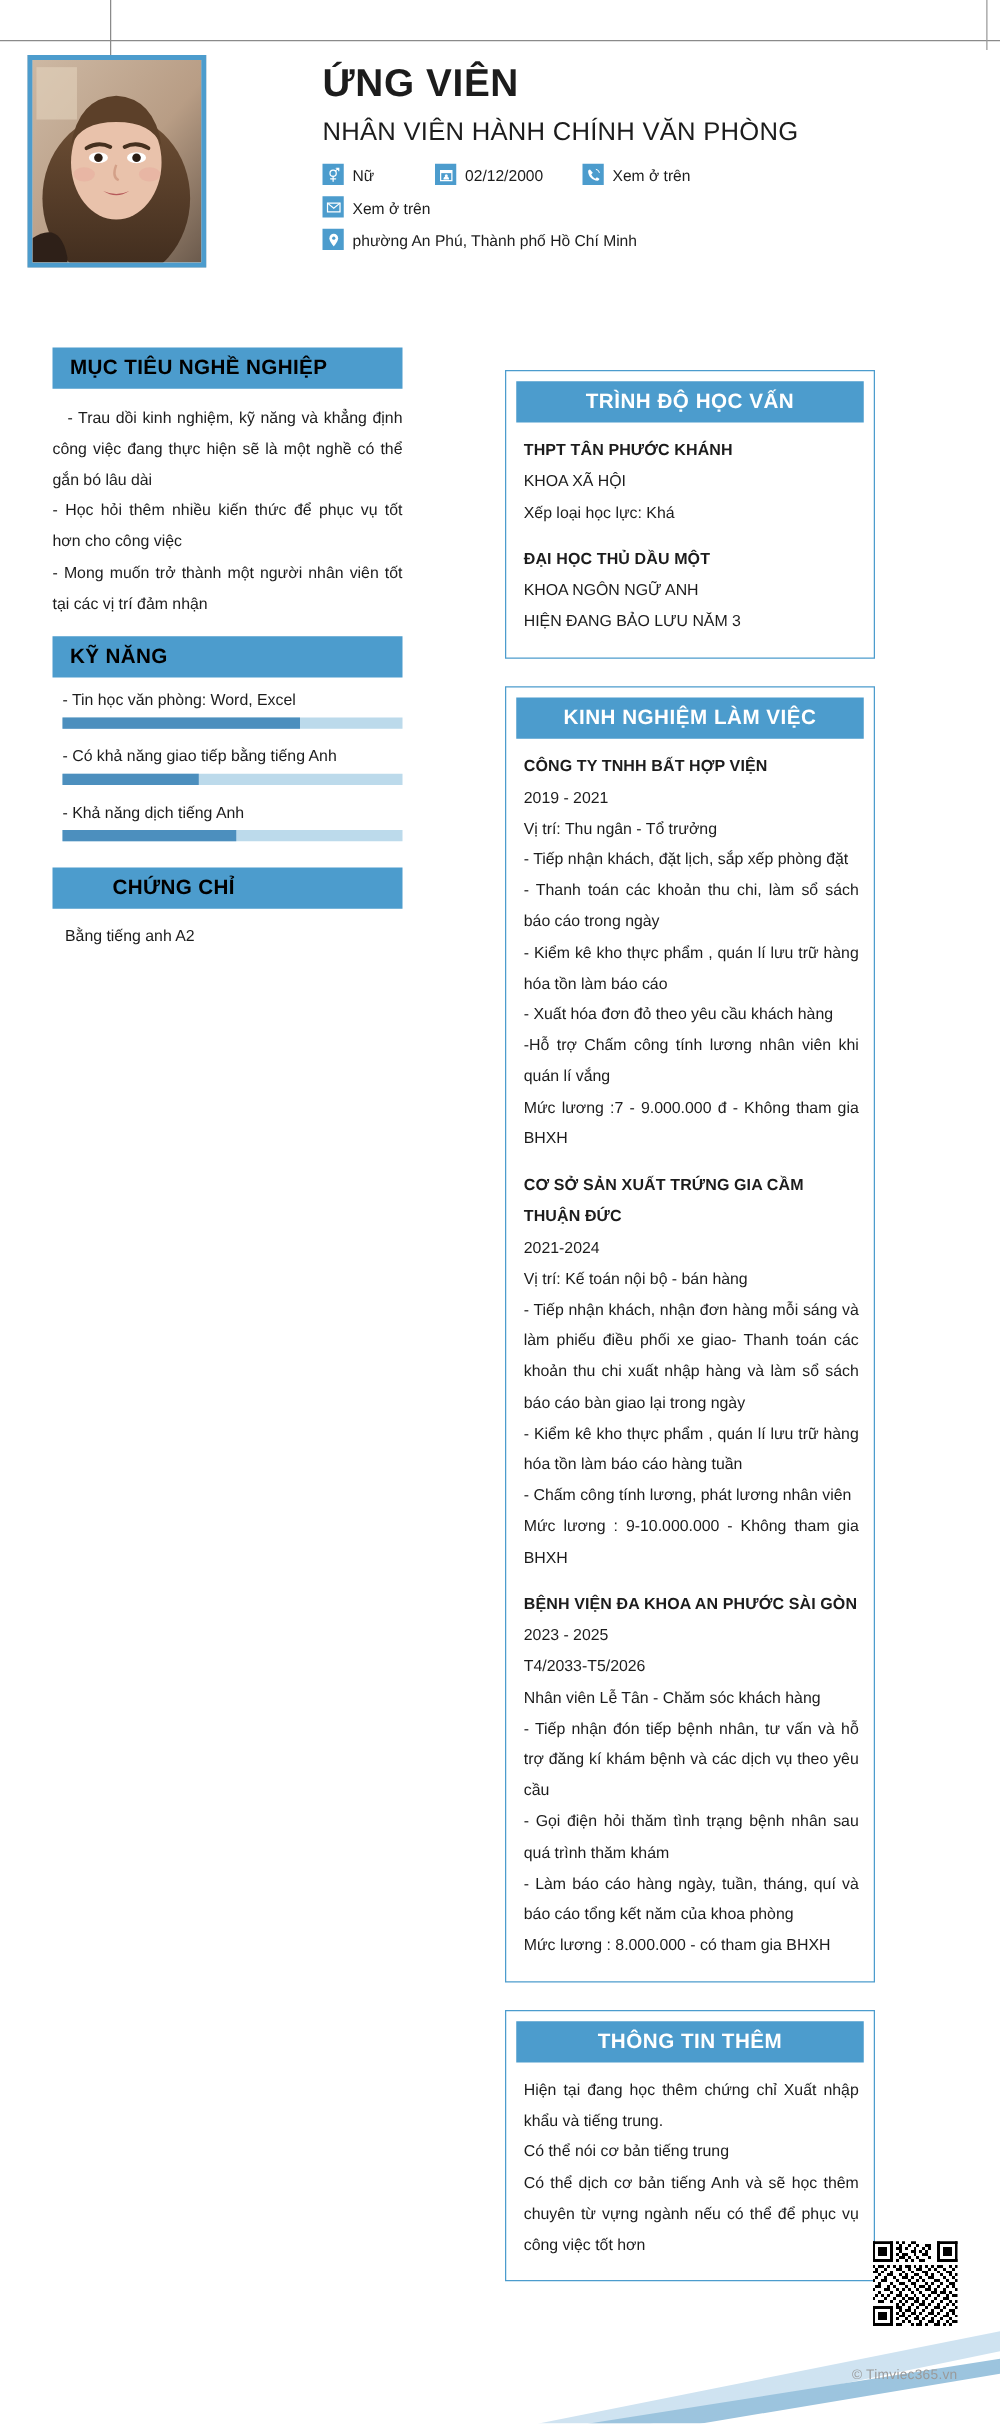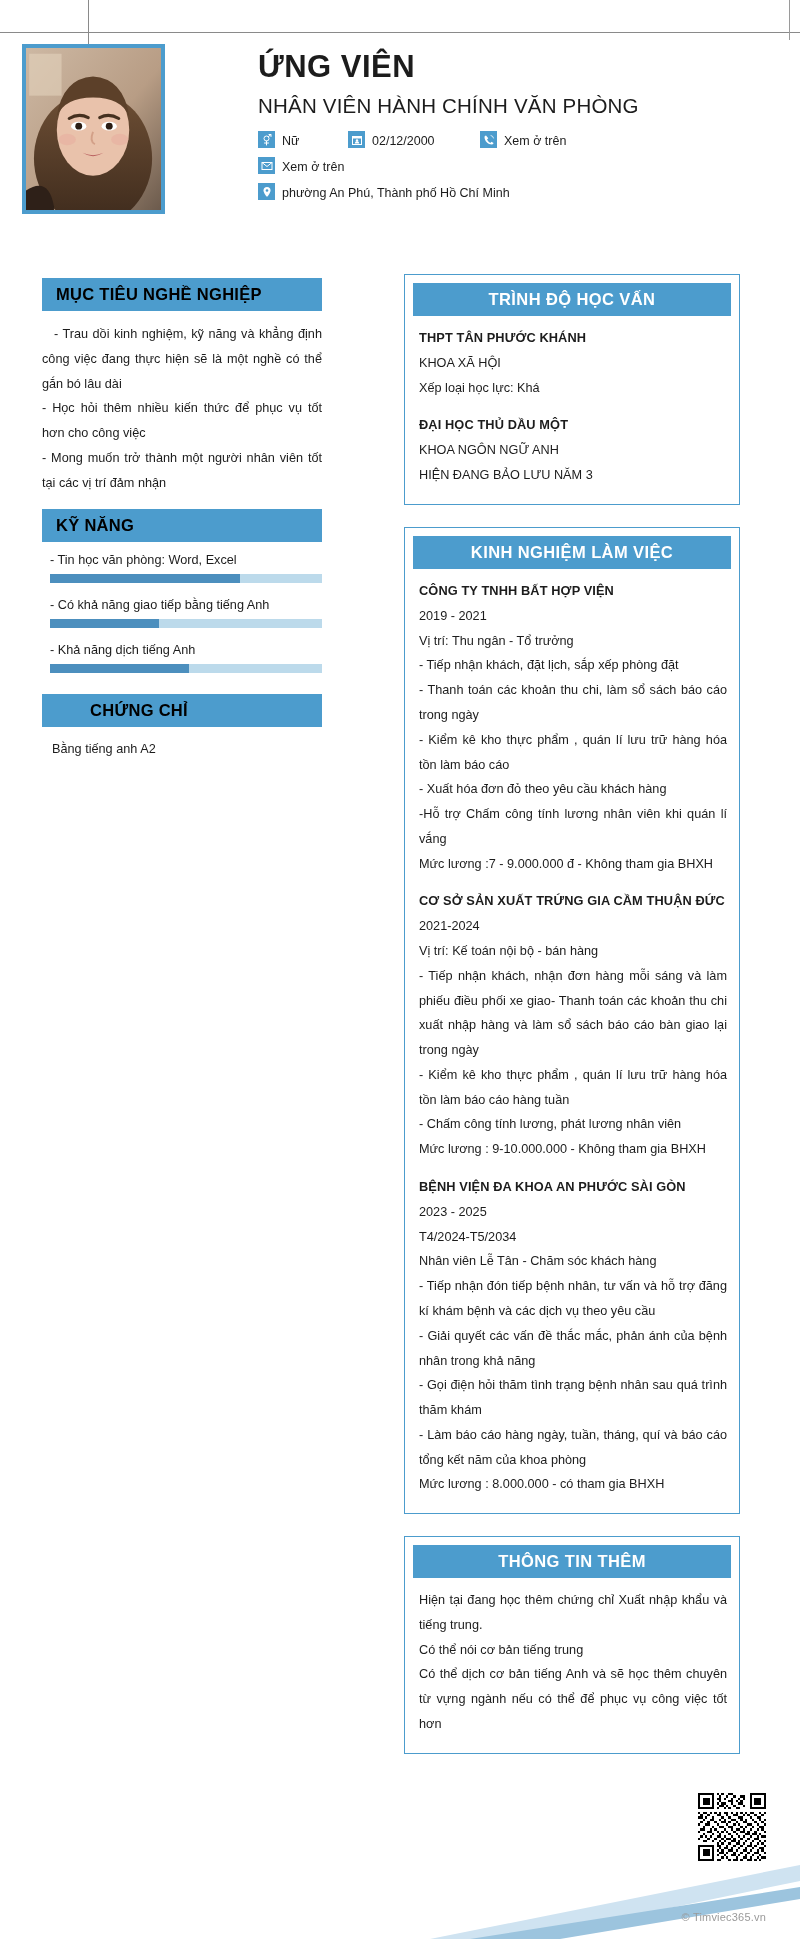--- a/index.html
+++ b/index.html
@@ -58,28 +58,28 @@
   .crow { display: flex; align-items: center; margin-bottom: 9px; }
   .citem { display: flex; align-items: flex-end; }
   .citem .ic {
     width: 17px; height: 17px; background: #4c9ccd; flex: 0 0 17px;
     display: flex; align-items: center; justify-content: center;
     margin-right: 7px;
   }
   .citem .ic svg { width: 12px; height: 12px; display:block; }
   .citem .tx { font-size: 12.5px; color: #1c1c1c; white-space: nowrap; }
   .sp-gender { width: 90px; }
-  .sp-dob    { width: 132px; }
+  .sp-dob    { width: 118px; }
 
   
   .col-left {
     position: absolute; left: 42px; top: 278px; width: 280px;
   }
   .col-right {
-    position: absolute; left: 404px; top: 274px; width: 336px;
+    position: absolute; left: 404px; top: 296px; width: 296px;
   }
 
   
   .sec-bar {
     background: #4c9ccd; color: #000000;
     font-size: 16.5px; font-weight: bold;
     letter-spacing: 0.3px;
     padding: 7px 0 7px 14px;
     margin-bottom: 11px;
   }
@@ -125,21 +125,21 @@
   }
   .gap { height: 13px; }
 
   
   .qr {
     position: absolute; right: 34px; bottom: 78px;
     width: 68px; height: 68px;
   }
   .qr svg { display: block; }
   .brand {
-    position: absolute; right: 34px; bottom: 16px;
+    position: absolute; right: 34px; bottom: 33px;
     font-size: 11px; color: #9a9a9a; letter-spacing: 0.2px;
   }
   .swoosh {
     position: absolute; left: 0; bottom: 0; width: 800px; height: 92px;
     overflow: hidden;
   }
 </style>
 </head>
 <body>
 
@@ -338,24 +338,23 @@
           <div class="l">- Kiểm kê kho thực phẩm , quán lí lưu trữ hàng hóa tồn làm báo cáo hàng tuần</div>
           <div class="l">- Chấm công tính lương, phát lương nhân viên</div>
           <div class="l">Mức lương : 9-10.000.000 - Không tham gia BHXH</div>
         </div>
 
         <div class="gap"></div>
 
         <div>
           <div class="h">BỆNH VIỆN ĐA KHOA AN PHƯỚC SÀI GÒN</div>
           <div class="l">2023 - 2025</div>
-          <div class="l">T4/2024-T5/2034</div>
+          <div class="l">T4/2033-T5/2026</div>
           <div class="l">Nhân viên Lễ Tân - Chăm sóc khách hàng</div>
           <div class="l">- Tiếp nhận đón tiếp bệnh nhân, tư vấn và hỗ trợ đăng kí khám bệnh và các dịch vụ theo yêu cầu</div>
-          <div class="l">- Giải quyết các vấn đề thắc mắc, phản ánh của bệnh nhân trong khả năng</div>
           <div class="l">- Gọi điện hỏi thăm tình trạng bệnh nhân sau quá trình thăm khám</div>
           <div class="l">- Làm báo cáo hàng ngày, tuần, tháng, quí và báo cáo tổng kết năm của khoa phòng</div>
           <div class="l">Mức lương : 8.000.000 - có tham gia BHXH</div>
         </div>
 
       </div>
     </div>
 
     <div class="panel">
       <div class="panel-bar">THÔNG TIN THÊM</div>

